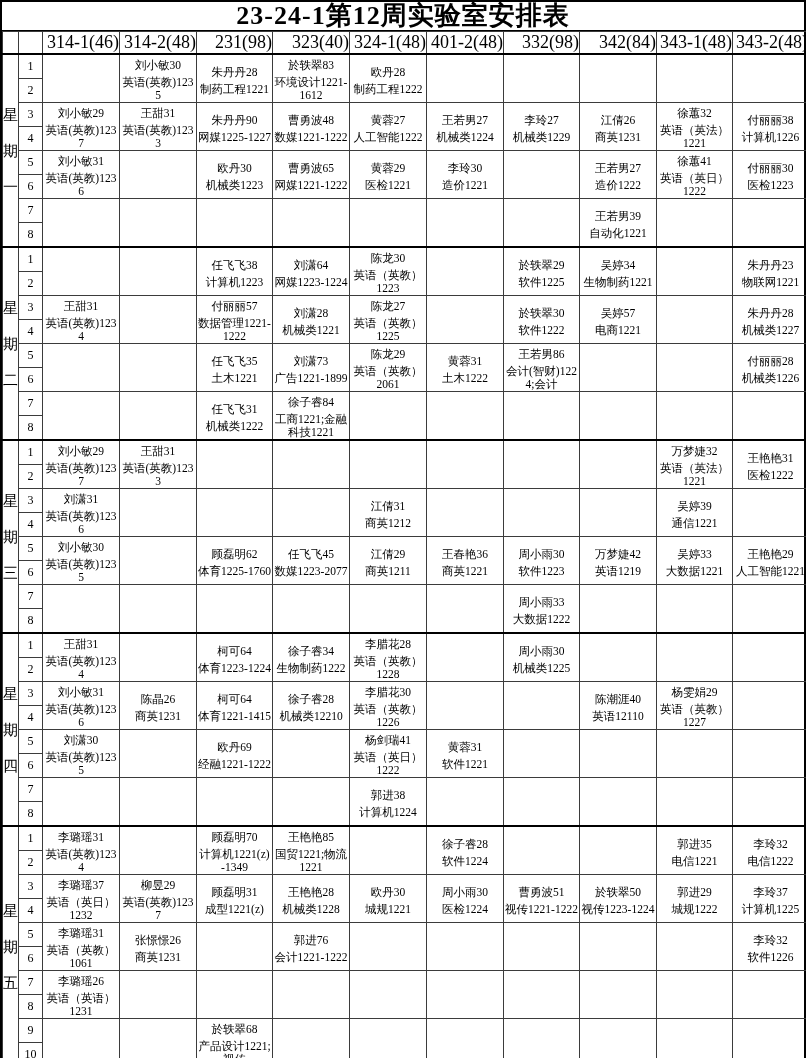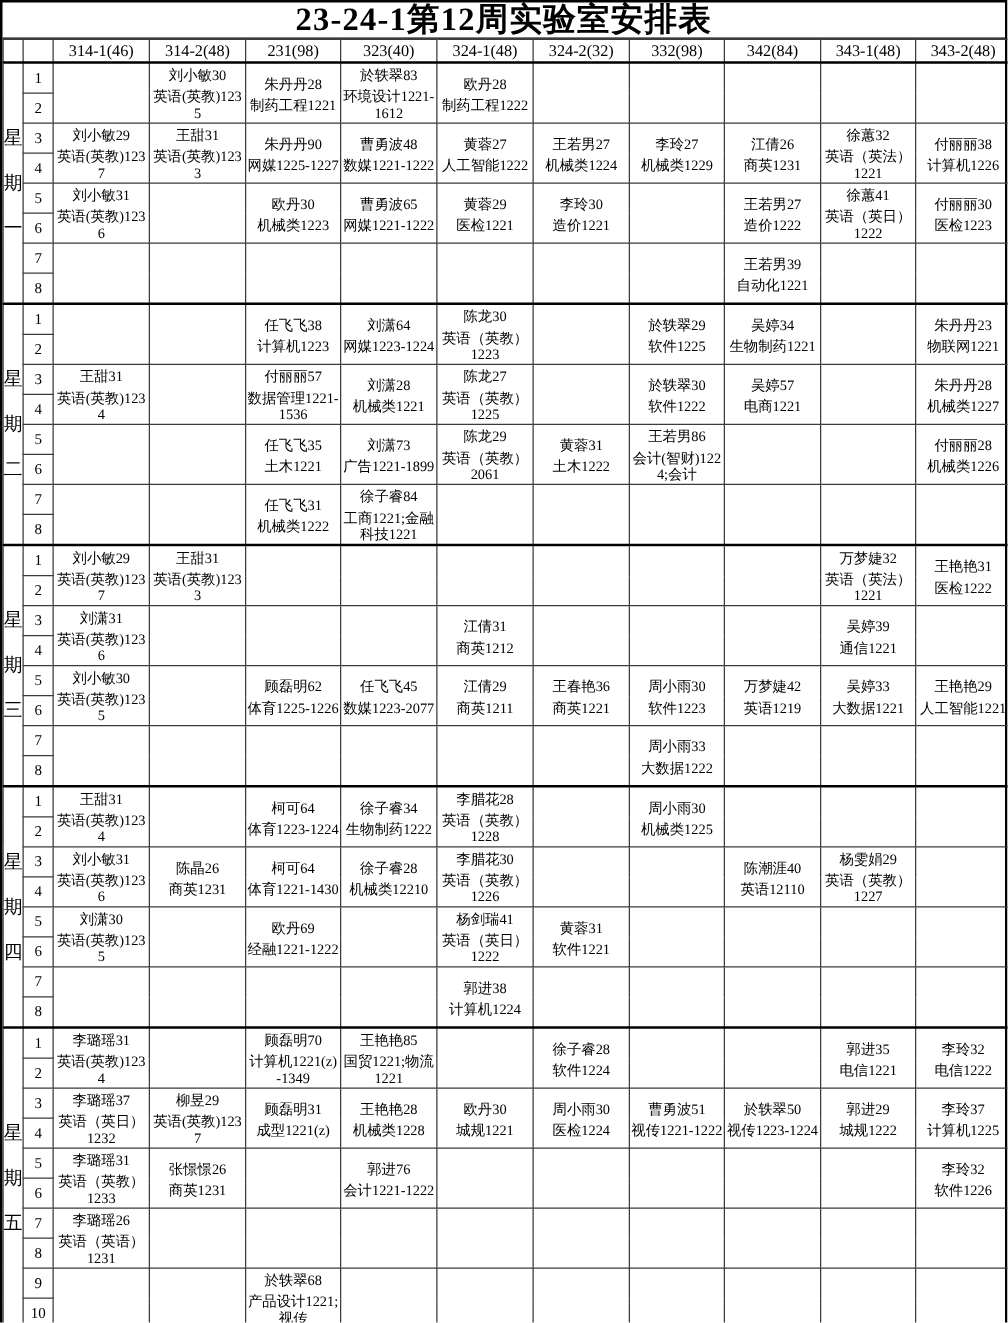--- a/index.html
+++ b/index.html
@@ -5,21 +5,21 @@
   html,body{margin:0;padding:0;background:#fff;}
   body{width:806px;height:1058px;overflow:hidden;color:#000;
        font-family:"Liberation Serif","DejaVu Serif",serif;}
   .frame{width:802px;border:2px solid #000;}
   .titlebar{height:28px;display:flex;align-items:center;justify-content:center;
             border-bottom:1px solid #000;}
   .title{font-size:26px;font-weight:700;letter-spacing:1px;line-height:28px;white-space:nowrap;}
   table{border-collapse:collapse;table-layout:fixed;width:802px;}
   td{border:1px solid #3b3b3b;padding:0;text-align:center;vertical-align:middle;
      overflow:hidden;}
-  tbody.head td{height:17px;font-size:13px;white-space:nowrap;}
+  tbody.head td{height:17px;font-size:18px;white-space:nowrap;text-align:right;}
   tbody.dayblock{border-top:2px solid #000;}
   tbody.dayblock:last-child{border-bottom:2px solid #000;}
   td.daylab{font-size:15px;}
   td.daylab div{line-height:16px;padding:10px 0;}
   td.pnum{font-size:12px;height:23px;}
   td.cell{line-height:13px;}
   td.cell .t{height:21px;line-height:21px;font-size:11.5px;white-space:nowrap;overflow:hidden;}
   td.cell .c{line-height:13px;font-size:11.5px;padding:0 1px;word-break:break-all;}
 </style>
 </head>
@@ -46,21 +46,21 @@
     </colgroup>
   <tbody class="head">
         <tr>
           <td class="corner"></td>
           <td class="corner"></td>
           <td class="colhead">314-1(46)</td>
           <td class="colhead">314-2(48)</td>
           <td class="colhead">231(98)</td>
           <td class="colhead">323(40)</td>
           <td class="colhead">324-1(48)</td>
-          <td class="colhead">324-2(32)</td>
+          <td class="colhead">401-2(48)</td>
           <td class="colhead">332(98)</td>
           <td class="colhead">342(84)</td>
           <td class="colhead">343-1(48)</td>
           <td class="colhead">343-2(48)</td>
         </tr>
       </tbody>
       <tbody class="dayblock">
         <tr>
           <td class="daylab" rowspan="8">
             <div>星</div>
@@ -242,21 +242,21 @@
         </tr>
         <tr>
           <td class="pnum">3</td>
           <td class="cell" rowspan="2">
             <div class="t">王甜31</div>
             <div class="c">英语(英教)1234</div>
           </td>
           <td class="cell" rowspan="2"></td>
           <td class="cell" rowspan="2">
             <div class="t">付丽丽57</div>
-            <div class="c">数据管理1221-1536</div>
+            <div class="c">数据管理1221-1222</div>
           </td>
           <td class="cell" rowspan="2">
             <div class="t">刘潇28</div>
             <div class="c">机械类1221</div>
           </td>
           <td class="cell" rowspan="2">
             <div class="t">陈龙27</div>
             <div class="c">英语（英教）1225</div>
           </td>
           <td class="cell" rowspan="2"></td>
@@ -395,21 +395,21 @@
         </tr>
         <tr>
           <td class="pnum">5</td>
           <td class="cell" rowspan="2">
             <div class="t">刘小敏30</div>
             <div class="c">英语(英教)1235</div>
           </td>
           <td class="cell" rowspan="2"></td>
           <td class="cell" rowspan="2">
             <div class="t">顾磊明62</div>
-            <div class="c">体育1225-1226</div>
+            <div class="c">体育1225-1760</div>
           </td>
           <td class="cell" rowspan="2">
             <div class="t">任飞飞45</div>
             <div class="c">数媒1223-2077</div>
           </td>
           <td class="cell" rowspan="2">
             <div class="t">江倩29</div>
             <div class="c">商英1211</div>
           </td>
           <td class="cell" rowspan="2">
@@ -498,21 +498,21 @@
           <td class="cell" rowspan="2">
             <div class="t">刘小敏31</div>
             <div class="c">英语(英教)1236</div>
           </td>
           <td class="cell" rowspan="2">
             <div class="t">陈晶26</div>
             <div class="c">商英1231</div>
           </td>
           <td class="cell" rowspan="2">
             <div class="t">柯可64</div>
-            <div class="c">体育1221-1430</div>
+            <div class="c">体育1221-1415</div>
           </td>
           <td class="cell" rowspan="2">
             <div class="t">徐子睿28</div>
             <div class="c">机械类12210</div>
           </td>
           <td class="cell" rowspan="2">
             <div class="t">李腊花30</div>
             <div class="c">英语（英教）1226</div>
           </td>
           <td class="cell" rowspan="2"></td>
@@ -661,21 +661,21 @@
             <div class="c">计算机1225</div>
           </td>
         </tr>
         <tr>
           <td class="pnum">4</td>
         </tr>
         <tr>
           <td class="pnum">5</td>
           <td class="cell" rowspan="2">
             <div class="t">李璐瑶31</div>
-            <div class="c">英语（英教）1233</div>
+            <div class="c">英语（英教）1061</div>
           </td>
           <td class="cell" rowspan="2">
             <div class="t">张憬憬26</div>
             <div class="c">商英1231</div>
           </td>
           <td class="cell" rowspan="2"></td>
           <td class="cell" rowspan="2">
             <div class="t">郭进76</div>
             <div class="c">会计1221-1222</div>
           </td>

